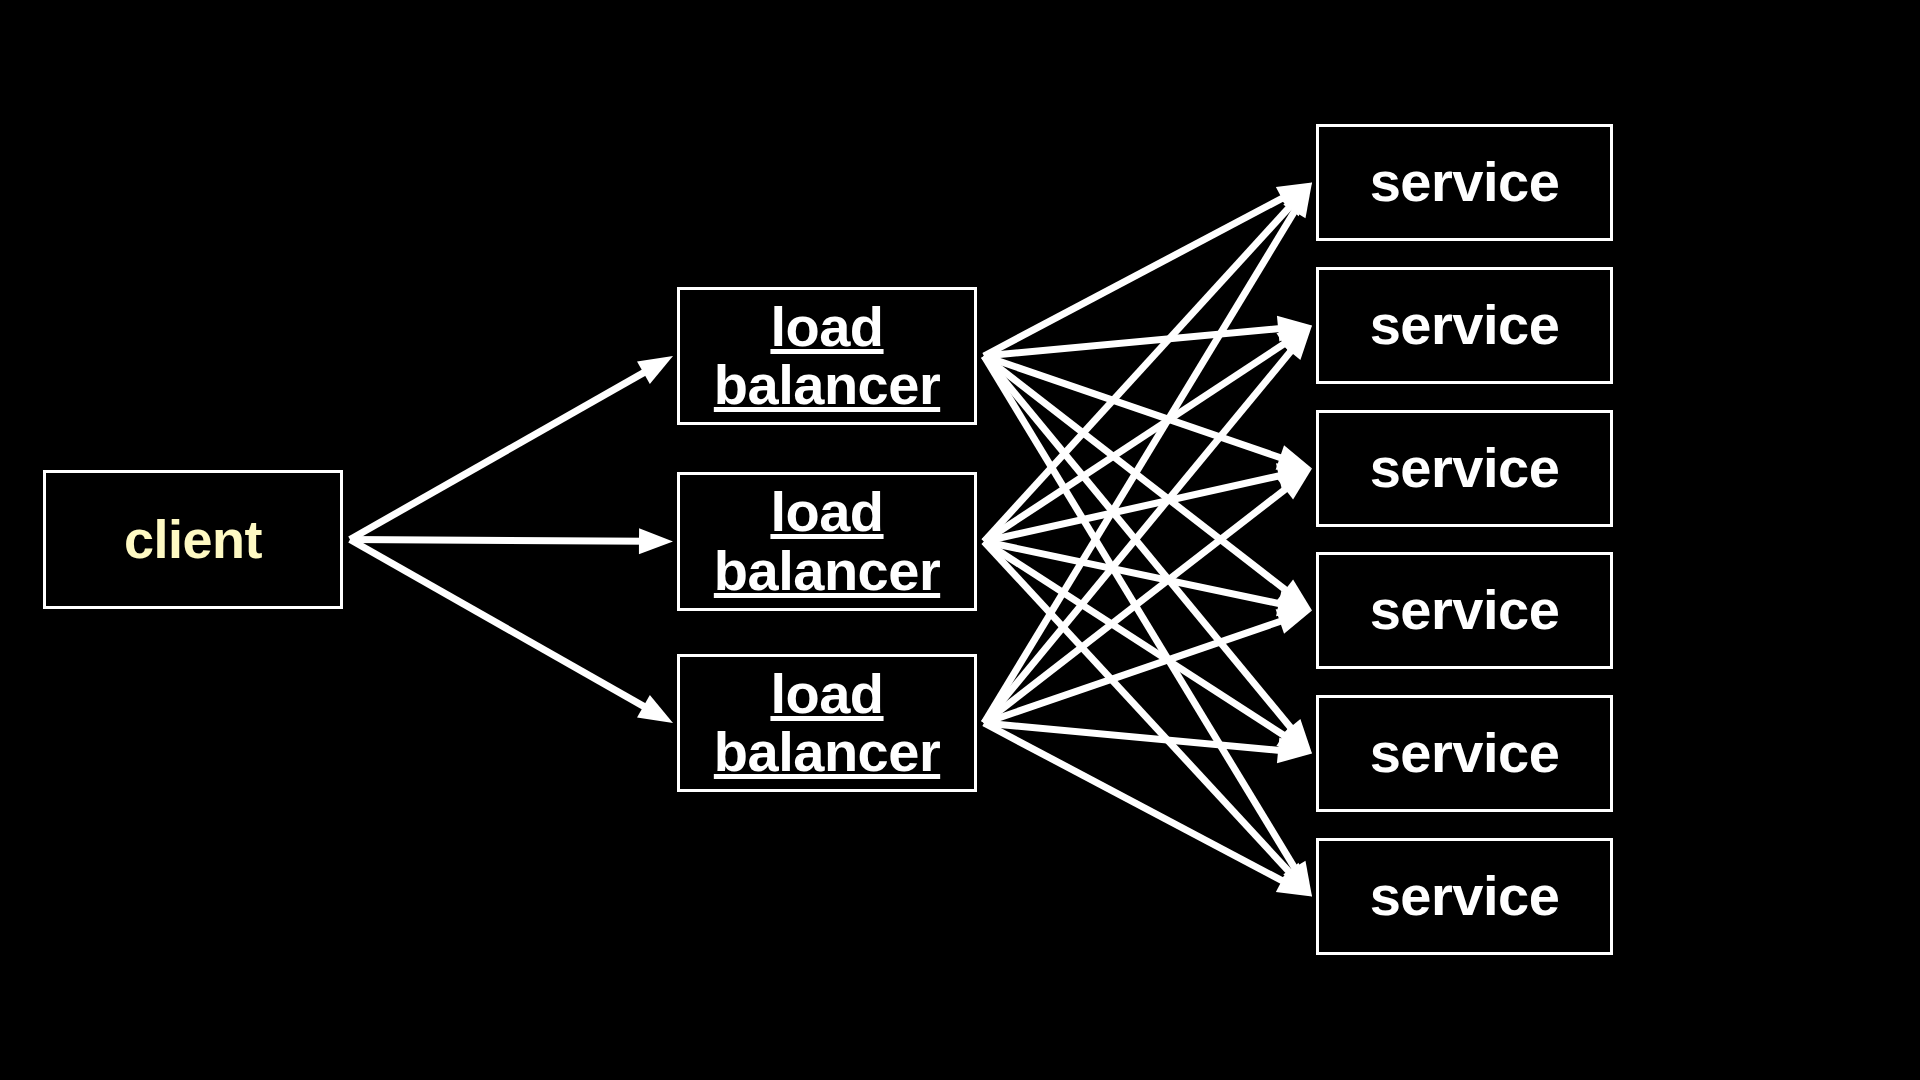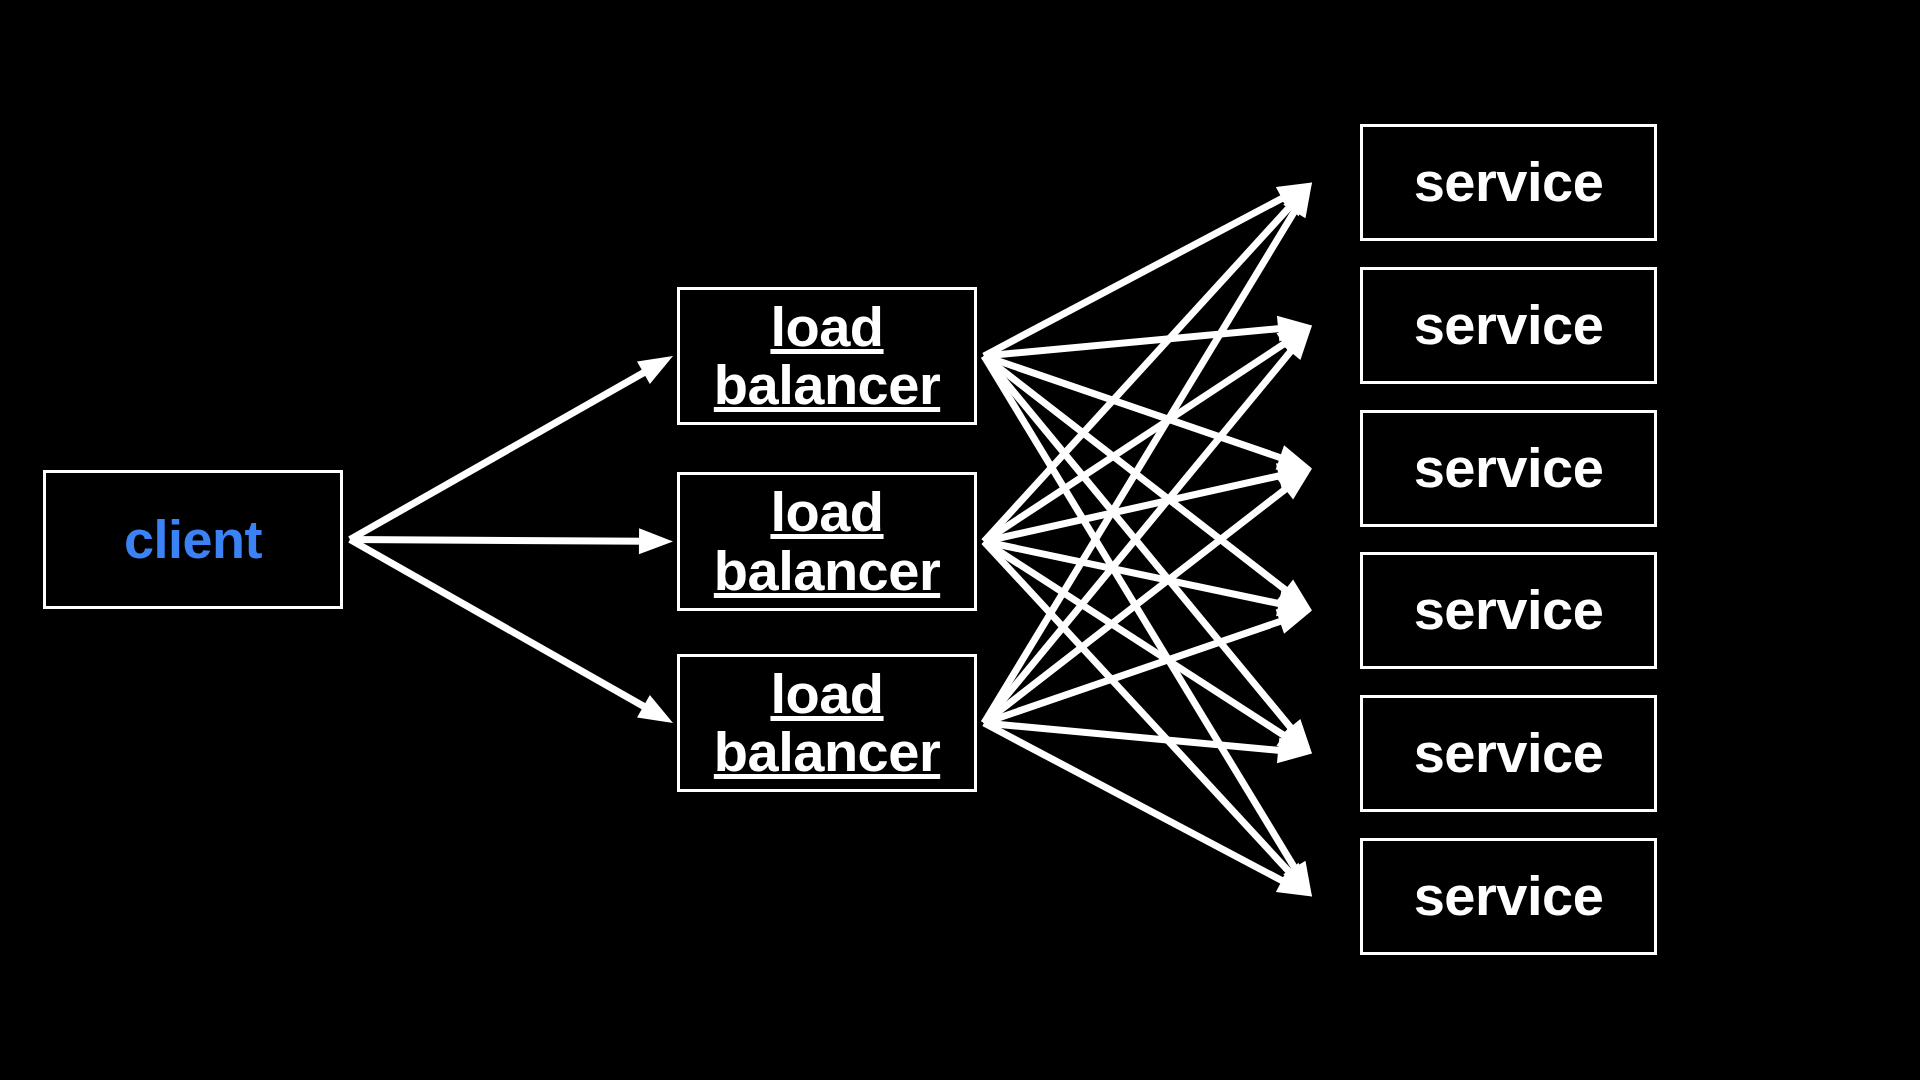--- a/index.html
+++ b/index.html
@@ -39,21 +39,21 @@
     line-height: 1.04;
     letter-spacing: -0.5px;
   }
   .node .node-label {
     display: block;
     white-space: pre-line;
     padding: 0 6px;
   }
   .node-client  { font-size: 54px; }
   .node-lb      { font-size: 56px; text-decoration: underline; }
-  .node-service { font-size: 56px; margin-left: 44px; }
+  .node-service { font-size: 56px; }
 </style>
 </head>
 <body>
 
 <div id="canvas">
 
   <svg id="edges" viewBox="0 0 1920 1080" width="1920" height="1080" xmlns="http://www.w3.org/2000/svg">
       <g>
         <line x1="350" y1="539.5" x2="652.1324119850152" y2="367.8551157917948" stroke="#ffffff" stroke-width="7" stroke-linecap="butt"></line>
         <polygon points="673,356 649.859104699327,384.09802421315936 637.0160625915494,361.49147053025916" fill="#ffffff"></polygon>
@@ -134,21 +134,21 @@
         <line x1="984" y1="723" x2="1288.1030927007353" y2="751.2778790468672" stroke="#ffffff" stroke-width="7" stroke-linecap="butt"></line>
         <polygon points="1312,753.5 1276.9423991430947,763.2961534368301 1279.3496968423221,737.4078371959602" fill="#ffffff"></polygon>
       </g>
       <g>
         <line x1="984" y1="723" x2="1290.7851581022742" y2="885.2781247888554" stroke="#ffffff" stroke-width="7" stroke-linecap="butt"></line>
         <polygon points="1312,896.5 1275.8671249055185,892.0937161454799 1288.0241563842585,869.1109707562771" fill="#ffffff"></polygon>
       </g>
     </svg>
 
   <div id="nodes">
-      <div class="node node-client" style="left: 43px; top: 470px; width: 300px; height: 139px; border-width: 3px; border-color: rgb(255, 255, 255); color: #3b82f6;">
+      <div class="node node-client" style="left: 43px; top: 470px; width: 300px; height: 139px; border-width: 3px; border-color: rgb(255, 255, 255); color: #fef9c3;">
         <span class="node-label">client</span>
       </div>
       <div class="node node-lb" style="left: 677px; top: 287px; width: 300px; height: 138px; border-width: 3px; border-color: rgb(255, 255, 255); color: rgb(255, 255, 255);">
         <span class="node-label">load
 balancer</span>
       </div>
       <div class="node node-lb" style="left: 677px; top: 472px; width: 300px; height: 139px; border-width: 3px; border-color: rgb(255, 255, 255); color: rgb(255, 255, 255);">
         <span class="node-label">load
 balancer</span>
       </div>

